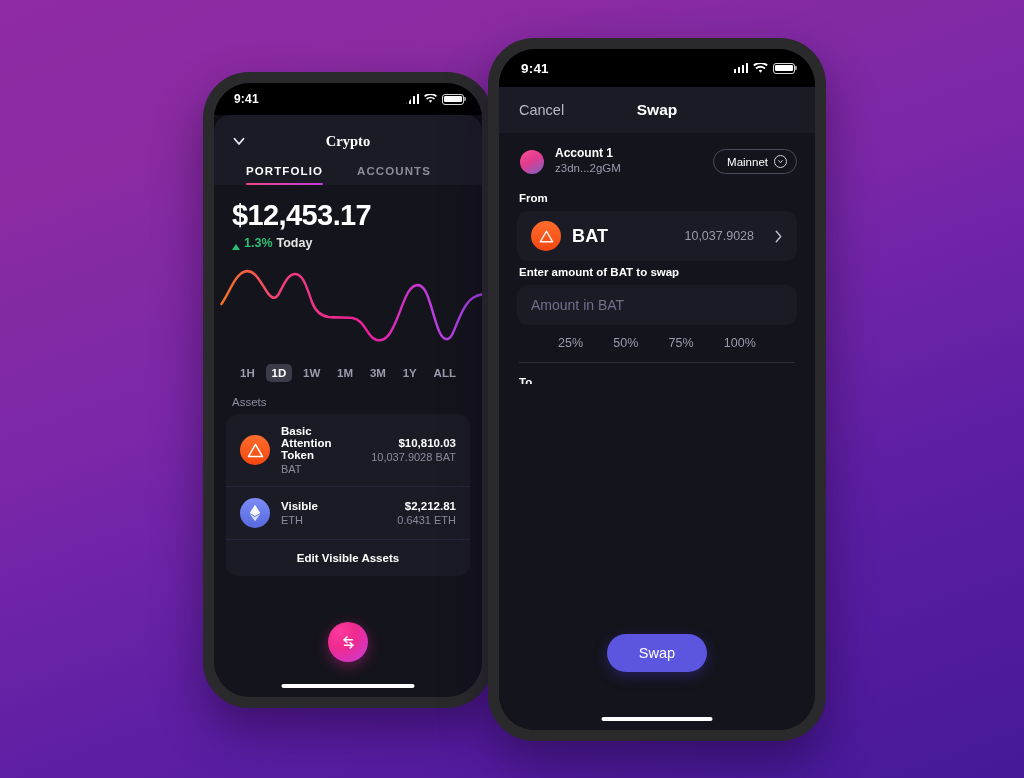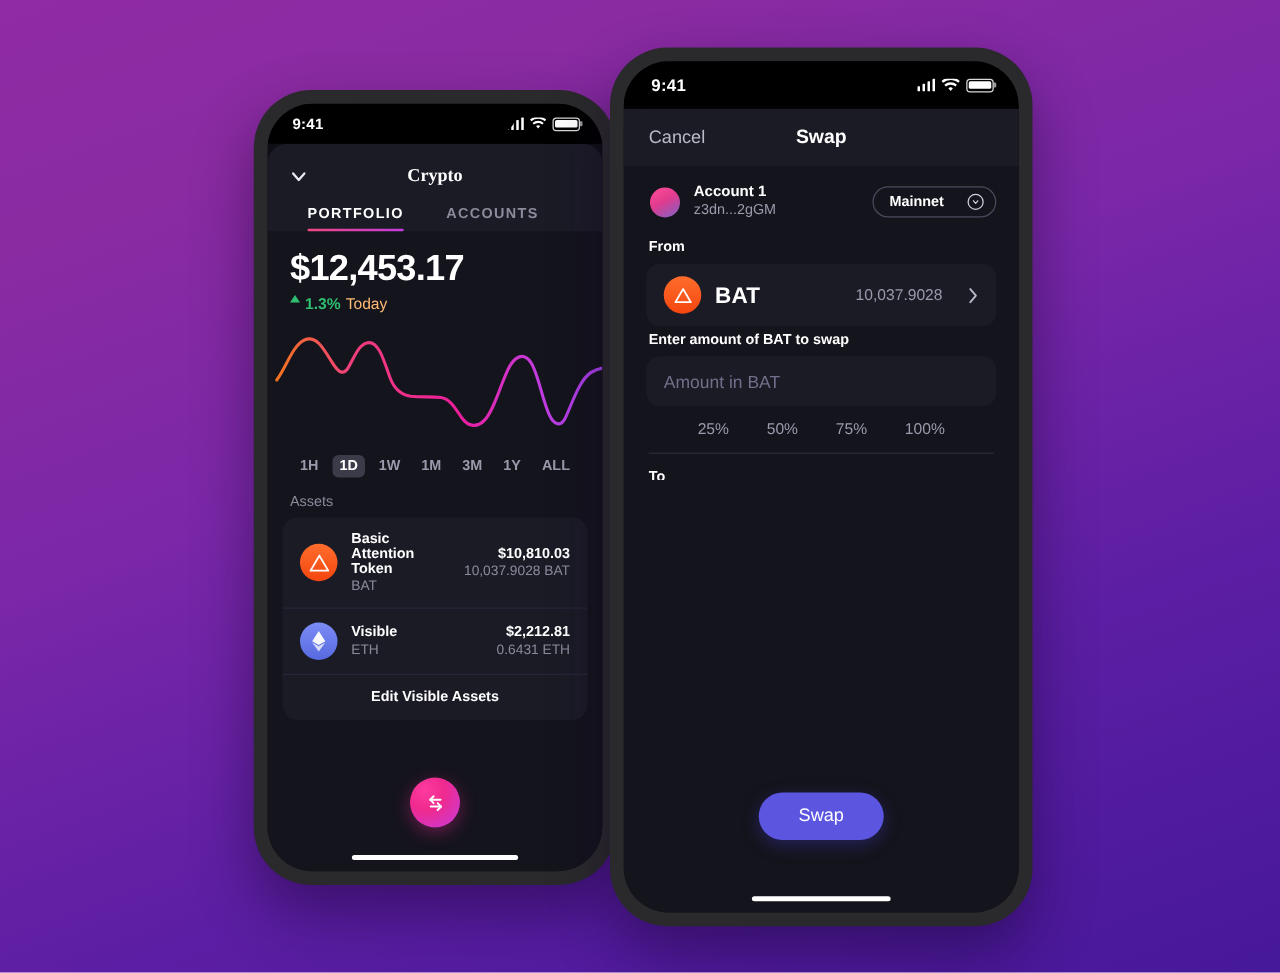--- a/index.html
+++ b/index.html
@@ -92,27 +92,27 @@
   }
   .l-tab.active { color:#fff; }
   .l-tab.active::after {
     content:''; position:absolute; left:0; right:0; bottom:0; height:2.5px;
     border-radius:2px; background:linear-gradient(90deg,#f0487f,#c13ce0);
   }
 
   .l-body { padding:0 0 0 0; }
   .l-balance { padding:14px 0 0 18px; }
   .l-amount { color:#fff; font-size:29px; font-weight:700; letter-spacing:-.6px; }
-  .l-delta { display:flex; align-items:flex-start; gap:4px; margin-top:4px; font-size:12.5px; }
+  .l-delta { display:flex; align-items:flex-end; gap:4px; margin-top:4px; font-size:12.5px; }
   .tri-up {
     width:0;height:0;border-left:4px solid transparent;border-right:4px solid transparent;
     border-bottom:6px solid #2fbf71;
   }
   .l-pct { color:#2fbf71; font-weight:700; }
-  .l-today { color:#fdba74; }
+  .l-today { color:#e5e5e5;font-weight:bold; }
 
   .chart-wrap { height:100px; margin-top:6px; position:relative; }
   .chart-wrap svg { display:block; width:100%; height:100%; }
 
   .ranges { display:flex; align-items:center; justify-content:space-between; padding:8px 20px 0; }
   .range {
     font-size:11.5px; font-weight:700; color:#9a9aac;
     padding:3px 6px; border-radius:5px;
   }
   .range.active { background:#3b3b4a; color:#fff; }
@@ -165,23 +165,23 @@
 
   .acct-row { display:flex; align-items:flex-end; gap:11px; padding:13px 0 13px 3px; }
   .avatar {
     width:24px; height:24px; border-radius:50%; flex:0 0 auto;
     background:linear-gradient(150deg,#ff4f9a 0%,#e23b8e 45%,#7a63c8 100%);
   }
   .acct-texts { flex:1; }
   .acct-name { color:#fff; font-size:12px; font-weight:700; }
   .acct-addr { color:#9a9aac; font-size:11.5px; margin-top:2px; }
   .net-pill {
-    display:flex; align-items:center; gap:19px;
+    display:flex; align-items:center; gap:6px;
     border:1px solid #4a4a5e; border-radius:20px;
-    padding:5px 9px 5px 13px; color:#fff; font-size:11.5px; font-weight:700;
+    padding:5px 9px 5px 13px; color:#fff; font-size:11.5px; font-weight:400;
   }
   .net-chev { width:13px; height:13px; border-radius:50%; border:1px solid #cfcfdd;
               display:flex; align-items:center; justify-content:center; }
 
   .field-label { color:#fff; font-size:11.5px; font-weight:700; margin:5px 0 7px 2px; }
   .token-card {
     background:#1b1b26; border-radius:11px; height:50px;
     display:flex; align-items:center; padding:0 14px; gap:11px;
   }
   .token-sym { color:#fff; font-size:18px; font-weight:700; letter-spacing:.2px; flex:1; }

